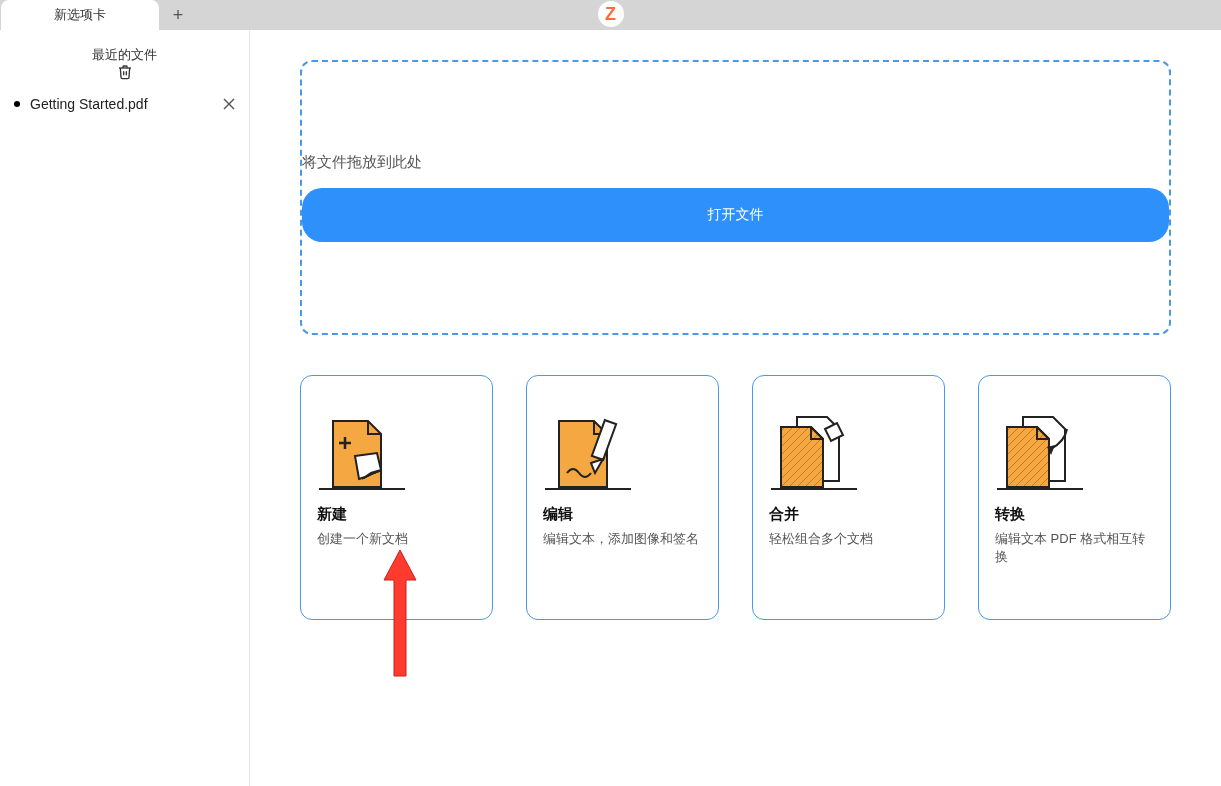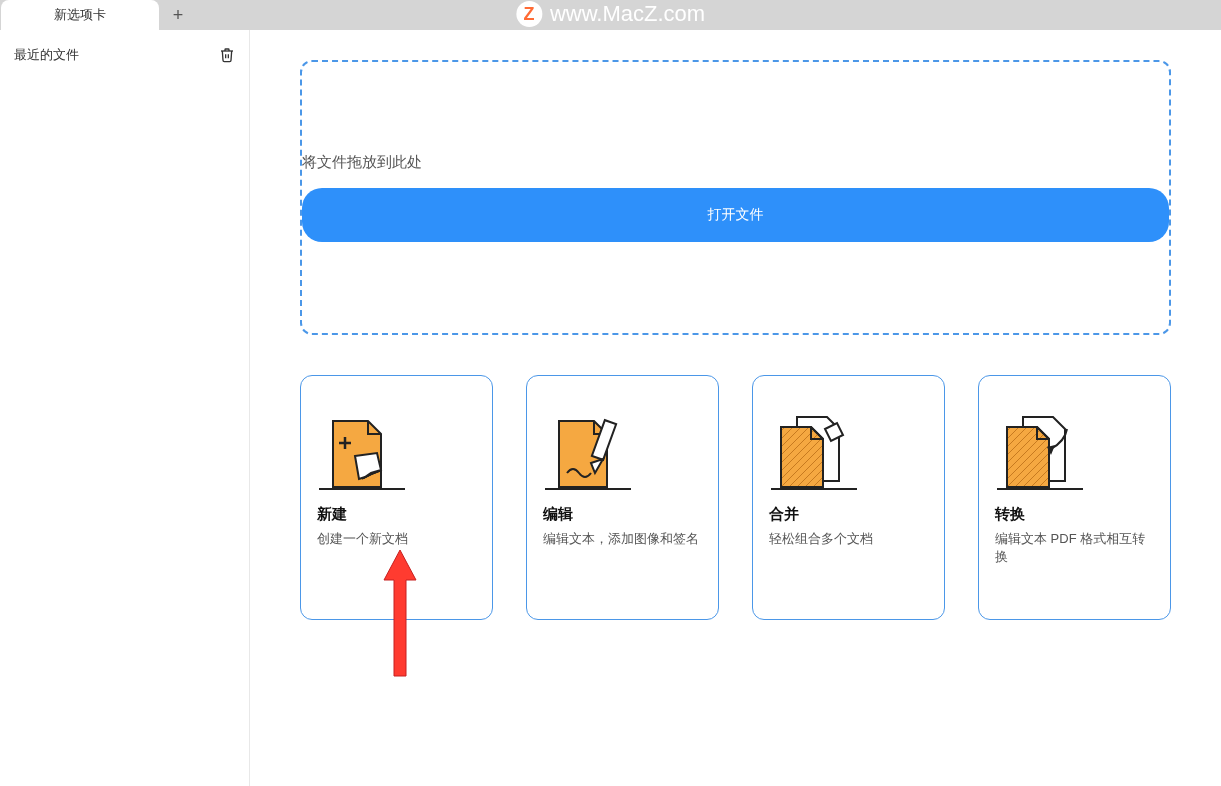--- a/index.html
+++ b/index.html
@@ -78,20 +78,21 @@
       border-right: 1px solid #e8e8e8;
       padding: 10px 0;
     }
     .sidebar-header {
       display: flex;
       justify-content: space-between;
       align-items: center;
       padding: 6px 14px;
       font-size: 13px;
       color: #333;
+      flex-direction: column;
     }
     .trash-btn {
       cursor: pointer;
       color: #333;
     }
     .file-item {
       display: flex;
       align-items: center;
       padding: 10px 14px;
       font-size: 14px;
@@ -187,34 +188,43 @@
 
 <div class="tab-bar">
   <div class="tab">
     <span>新选项卡</span>
   </div>
   <div class="add-tab-btn">
     <span>+</span>
   </div>
   <div class="watermark">
     <div class="watermark-z">Z</div>
-    <span>www.MacZ.com</span>
   </div>
 </div>
 
 <div class="content">
   <div class="sidebar">
     <div class="sidebar-header">
       <span>最近的文件</span>
       <span class="trash-btn">
         <svg width="16" height="16" viewBox="0 0 24 24" fill="none" stroke="#333" stroke-width="2">
             <polyline points="3 6 5 6 21 6"></polyline>
             <path d="M19 6l-1 14a2 2 0 0 1-2 2H8a2 2 0 0 1-2-2L5 6"></path>
             <path d="M10 11v6M14 11v6"></path>
             <path d="M9 6V4a1 1 0 0 1 1-1h4a1 1 0 0 1 1 1v2"></path>
+          </svg>
+      </span>
+    </div>
+    <div class="file-item">
+      <span class="bullet"></span>
+      <span>Getting Started.pdf</span>
+      <span class="close-x">
+        <svg width="12" height="12" viewBox="0 0 12 12" stroke="#555" stroke-width="1.4">
+            <line x1="1" y1="1" x2="11" y2="11"></line>
+            <line x1="11" y1="1" x2="1" y2="11"></line>
           </svg>
       </span>
     </div>
   </div>
 
   <div class="main">
     <div class="drop-zone">
       <div class="drop-text">将文件拖放到此处</div>
       <button class="open-btn">打开文件</button>
     </div>

